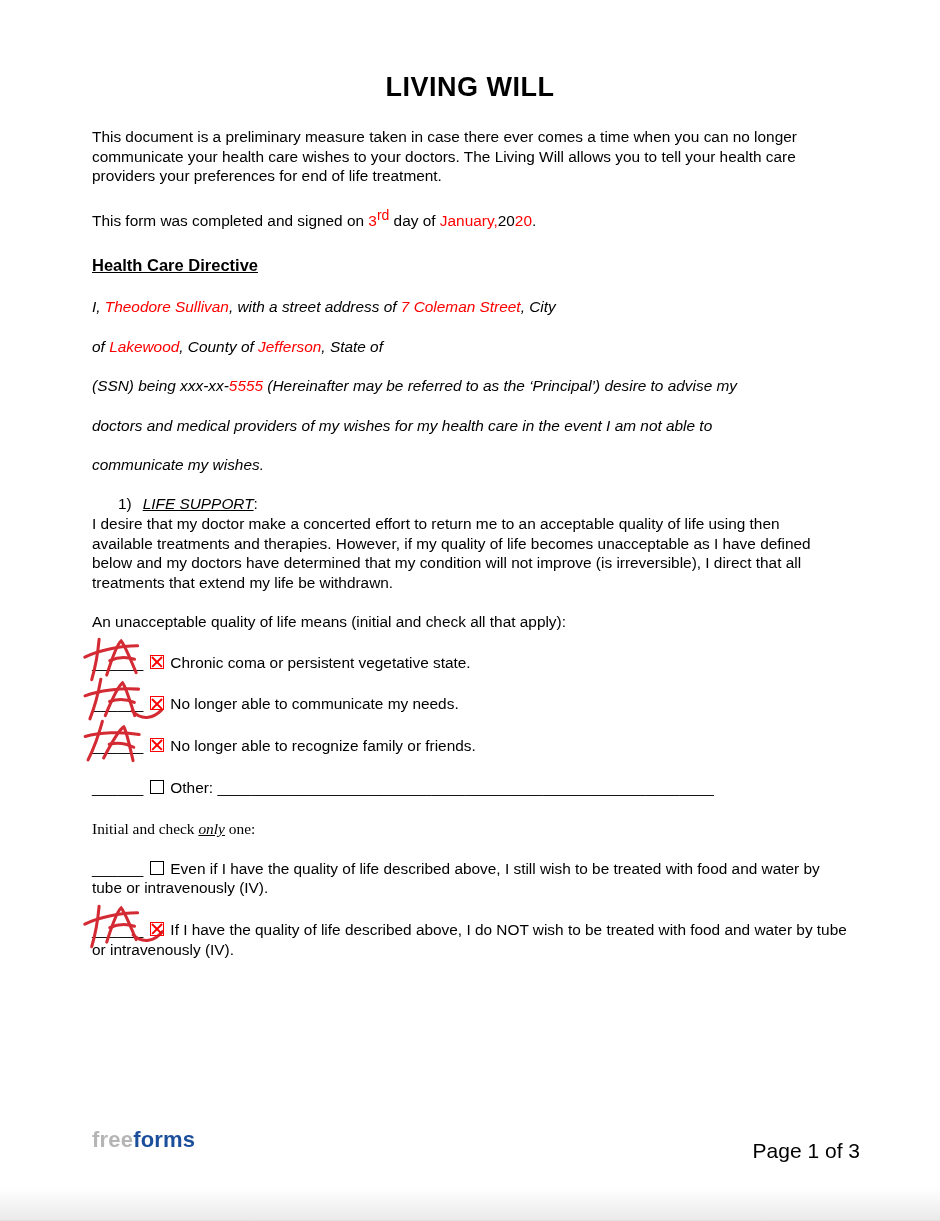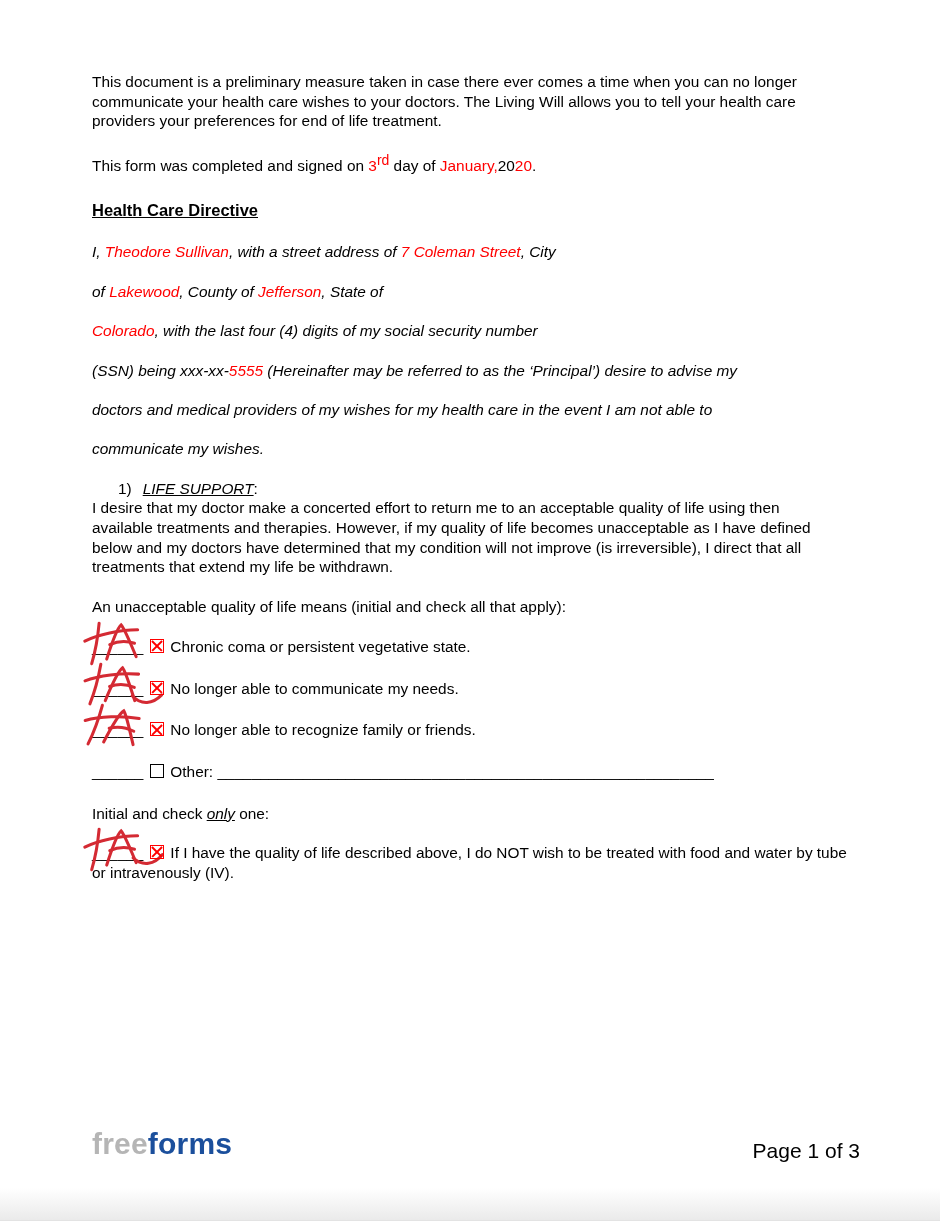--- a/index.html
+++ b/index.html
@@ -40,21 +40,21 @@
     height: 19.6px;
     line-height: 19.6px;
     margin: 0 0 19.8px;
     white-space: nowrap;
     font-style: italic;
   }
   .section-head { margin: 18px 0 0; }
   .section-head .num { display: inline-block; margin-left: 26px; margin-right: 11px; }
   .ls-body { width: 752px; margin: 0; }
   .apply-prompt { margin: 20px 0 21px; }
-  .only-one-prompt { margin: 0 0 20px; }
+  .only-one-prompt { margin: 0 0 20px; font-family: Liberation Serif, serif; }
 
   .cb-row {
     position: relative;
     width: 756px;
     margin: 0 0 22px;
     font-size: 15.4px;
     line-height: 19.6px;
   }
   .olist .cb-row { margin: 0 0 22px; }
   .blank-wrap { position: relative; display: inline-block; }
@@ -90,21 +90,21 @@
   .qlist .r0 .scrawl { transform: rotate(-3deg); }
   .qlist .r1 .scrawl { transform: rotate(2deg) translateY(1px); }
   .qlist .r1 .scrawl .tail { display: inline; }
   .qlist .r2 .scrawl { transform: rotate(7deg) translateY(3px); }
   .olist .r1 .scrawl { transform: rotate(-3deg); }
   .olist .r1 .scrawl .tail { display: inline; }
 
   .footer-brand {
     position: absolute;
     left: 92px; top: 1127px;
-    font-size: 30px;
+    font-size: 22px;
     font-weight: 700;
     letter-spacing: 0.2px;
   }
   .footer-brand .free  { color: var(--brand-gray, #b5b5b5); }
   .footer-brand .forms { color: var(--brand-blue, #1b4f9c); }
   .page-number {
     position: absolute;
     right: 80px; top: 1139px;
     font-size: 21px;
   }
@@ -114,31 +114,31 @@
     height: 32px;
     background: linear-gradient(#ffffff, #eaeaea);
     border-bottom: 1px solid #e3e3e3;
   }
 </style>
 </head>
 <body>
 
 <div class="page">
 
+  <h1 class="title">LIVING WILL</h1>
 
   <p class="bodytext intro">This document is a preliminary measure taken in case there ever comes a time when you can no longer communicate your health care wishes to your doctors. The Living Will allows you to tell your health care providers your preferences for end of life treatment.</p>
 
   <p class="bodytext signed"><span>This form was completed and signed on </span><span class="seg-red">3</span><span class="seg-red seg-sup">rd</span><span> day of </span><span class="seg-red">January,</span><span>20</span><span class="seg-red">20</span><span>.</span></p>
 
   <h2 class="hcd">Health Care Directive</h2>
 
   <div class="bodytext directive">
     <div class="dline"><span>I, </span><span class="seg-red">Theodore Sullivan</span><span>, with a street address of </span><span class="seg-red">7 Coleman Street</span><span>, City</span></div>
     <div class="dline"><span>of </span><span class="seg-red">Lakewood</span><span>, County of </span><span class="seg-red">Jefferson</span><span>, State of</span></div>
-    <div class="dline"><span class="seg-red">Colorado</span><span>, with the last four (4) digits of my social security number</span></div>
     <div class="dline"><span>(SSN) being xxx-xx-</span><span class="seg-red">5555</span><span> (Hereinafter may be referred to as the ‘Principal’) desire to advise my</span></div>
     <div class="dline"><span>doctors and medical providers of my wishes for my health care in the event I am not able to</span></div>
     <div class="dline"><span>communicate my wishes.</span></div>
   </div>
 
   <div class="bodytext section-head">
     <span class="num">1)</span><span><span class="seg-em">LIFE SUPPORT</span><span>:</span></span>
   </div>
 
   <p class="bodytext ls-body">I desire that my doctor make a concerted effort to return me to an acceptable quality of life using then available treatments and therapies. However, if my quality of life becomes unacceptable as I have defined below and my doctors have determined that my condition will not improve (is irreversible), I direct that all treatments that extend my life be withdrawn.</p>
@@ -174,20 +174,23 @@
       </svg></span><span class="cbx checked"></span><span class="cb-label">No longer able to recognize family or friends.</span> 
   </div>
       <div class="cb-row r4">
     <span class="blank-wrap"><span class="blank-chars">______</span></span><span class="cbx"></span><span class="cb-label">Other:</span> <span class="fill-line">__________________________________________________________</span>
   </div>
     </div>
 
   <p class="bodytext only-one-prompt"><span>Initial and check </span><span class="seg-em">only</span><span> one:</span></p>
 
   <div class="olist">
+      <div class="cb-row r0">
+    <span class="blank-wrap"><span class="blank-chars">______</span></span><span class="cbx"></span><span class="cb-label">Even if I have the quality of life described above, I still wish to be treated with food and water by tube or intravenously (IV).</span> 
+  </div>
       <div class="cb-row r1">
     <span class="blank-wrap"><span class="blank-chars">______</span><svg class="scrawl" viewBox="0 0 84 50" fill="none" stroke="currentColor" stroke-width="3.2" stroke-linecap="round">
         <path d="M18 4 C 16 18, 13 32, 8 46"></path>
         <path d="M2 22 C 16 16, 40 12, 58 13"></path>
         <path d="M24 42 C 30 26, 37 10, 41 7 C 45 12, 50 28, 55 41"></path>
         <path d="M28 27 C 36 24, 46 24, 54 27"></path>
         <path class="tail" d="M52 36 C 62 46, 74 44, 83 34"></path>
       </svg></span><span class="cbx checked"></span><span class="cb-label">If I have the quality of life described above, I do NOT wish to be treated with food and water by tube or intravenously (IV).</span> 
   </div>
     </div>

